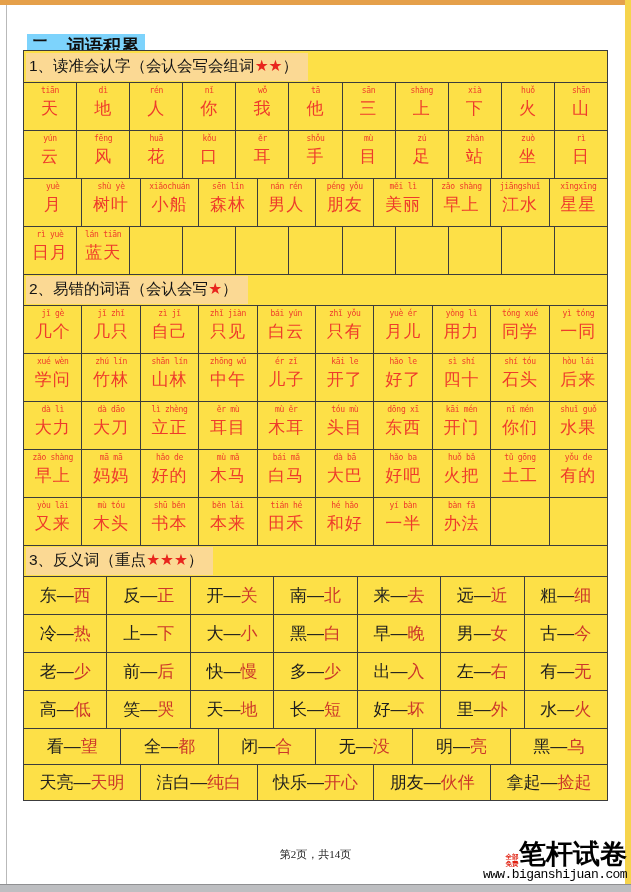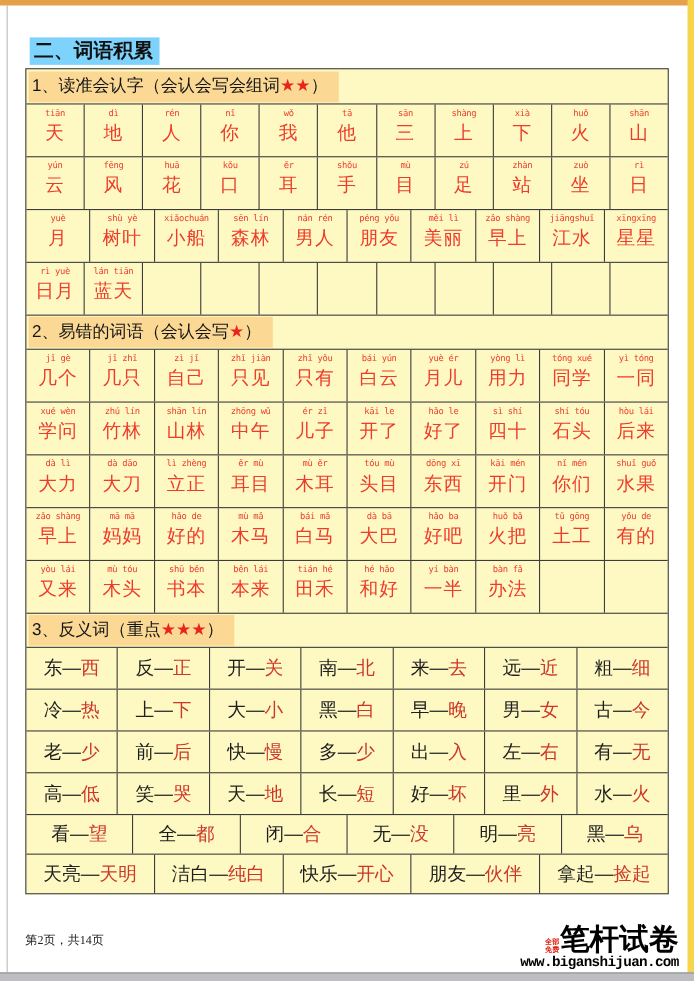--- a/index.html
+++ b/index.html
@@ -7,49 +7,49 @@
   body{position:relative;background:#fff;overflow:hidden;
        font-family:"Liberation Sans","DejaVu Sans",sans-serif;}
   .strip-top{position:absolute;top:0;left:0;width:631px;height:5px;background:#e5a04a}
   .strip-right{position:absolute;top:0;right:0;width:6px;height:892px;background:#f6d44c}
   .strip-bottom{position:absolute;bottom:0;left:0;width:631px;height:8px;background:#bdbec1;border-top:1px solid #8f9092}
   .edge-left{position:absolute;top:5px;left:6px;width:1px;height:879px;background:#b9b9b9}
 
   .doc-title{position:absolute;top:33px;left:27px;font-size:18px;font-weight:bold;color:#101010;line-height:26px}
   .hl-teal{background:#7dd3fc;padding:2px 6px 3px 4px}
 
-  #content{position:absolute;top:62px;left:23px;width:585px;border:1.7px solid #3c3c3c;background:#fef9c3}
+  #content{position:absolute;top:50px;left:23px;width:585px;border:1.7px solid #3c3c3c;background:#fde047}
   .thead{height:31px;display:flex;align-items:center;border-top:1.6px solid #3c3c3c;padding-left:2px}
   .tbl:first-child .thead{border-top:none}
   .hl-peach{background:#fbd994;padding:3px 10px 4px 3px;font-size:15.5px;color:#141414;white-space:nowrap}
   .stars{color:#e8251d}
 
   .trow{display:flex;border-top:1.6px solid #3c3c3c}
   .tcell{flex:1;border-left:1.6px solid #3c3c3c;display:flex;flex-direction:column;align-items:center;overflow:hidden}
   .tcell:first-child{border-left:none}
   .py-row{height:48px}
   .py{font-family:"DejaVu Sans Mono",monospace;font-size:8px;letter-spacing:-0.3px;color:#ee3b2b;line-height:10px;margin-top:3px;white-space:nowrap}
   .zi{font-size:17px;color:#ee3b2b;line-height:21px;margin-top:2px;letter-spacing:1px;white-space:nowrap}
 
   .pair-row .tcell{flex-direction:row;justify-content:center;align-items:center}
   .antonyms .pair-row{height:38px}
   .synonyms .pair-row{height:36px}
   .pair-cell{font-size:17px;white-space:nowrap}
   .pa,.pdash{color:#1e1e1e}
   .pb{color:#cc372a}
 
-  .page-number{position:absolute;top:847px;left:23px;width:585px;text-align:left;
+  .page-number{position:absolute;top:847px;left:23px;width:585px;text-align:center;
                font-family:"Liberation Serif","DejaVu Serif",serif;font-size:11px;color:#222}
 
-  .logo{position:absolute;right:14px;bottom:10px;text-align:right}
+  .logo{position:absolute;right:4px;bottom:10px;text-align:right}
   .logo-top{display:flex;align-items:center;justify-content:flex-end}
   .logo-badge{color:#e02010;font-size:6.5px;font-weight:bold;width:14px;line-height:7px;
               word-break:break-all;text-align:center;margin-top:10px}
   .logo-name{font-size:27px;font-weight:bold;color:#000;line-height:27px;white-space:nowrap}
-  .logo-url{font-family:"Liberation Mono","DejaVu Sans Mono",monospace;font-size:13px;font-weight:bold;
+  .logo-url{font-family:"Liberation Mono","DejaVu Sans Mono",monospace;font-size:13px;font-weight:normal;
             color:#000;line-height:14px;letter-spacing:-0.6px;white-space:nowrap}
 </style>
 </head>
 <body>
 
 <div class="strip-top"></div>
 <div class="strip-right"></div>
 <div class="edge-left"></div>
 
 <div class="doc-title">
@@ -230,26 +230,26 @@
         </div>
         <div class="tcell">
           <div class="py">zì jǐ</div>
           <div class="zi">自己</div>
         </div>
         <div class="tcell">
           <div class="py">zhǐ jiàn</div>
           <div class="zi">只见</div>
         </div>
         <div class="tcell">
+          <div class="py">bái yún</div>
+          <div class="zi">白云</div>
+        </div>
+        <div class="tcell">
           <div class="py">zhǐ yǒu</div>
           <div class="zi">只有</div>
-        </div>
-        <div class="tcell">
-          <div class="py">bái yún</div>
-          <div class="zi">白云</div>
         </div>
         <div class="tcell">
           <div class="py">yuè ér</div>
           <div class="zi">月儿</div>
         </div>
         <div class="tcell">
           <div class="py">yòng lì</div>
           <div class="zi">用力</div>
         </div>
         <div class="tcell">

